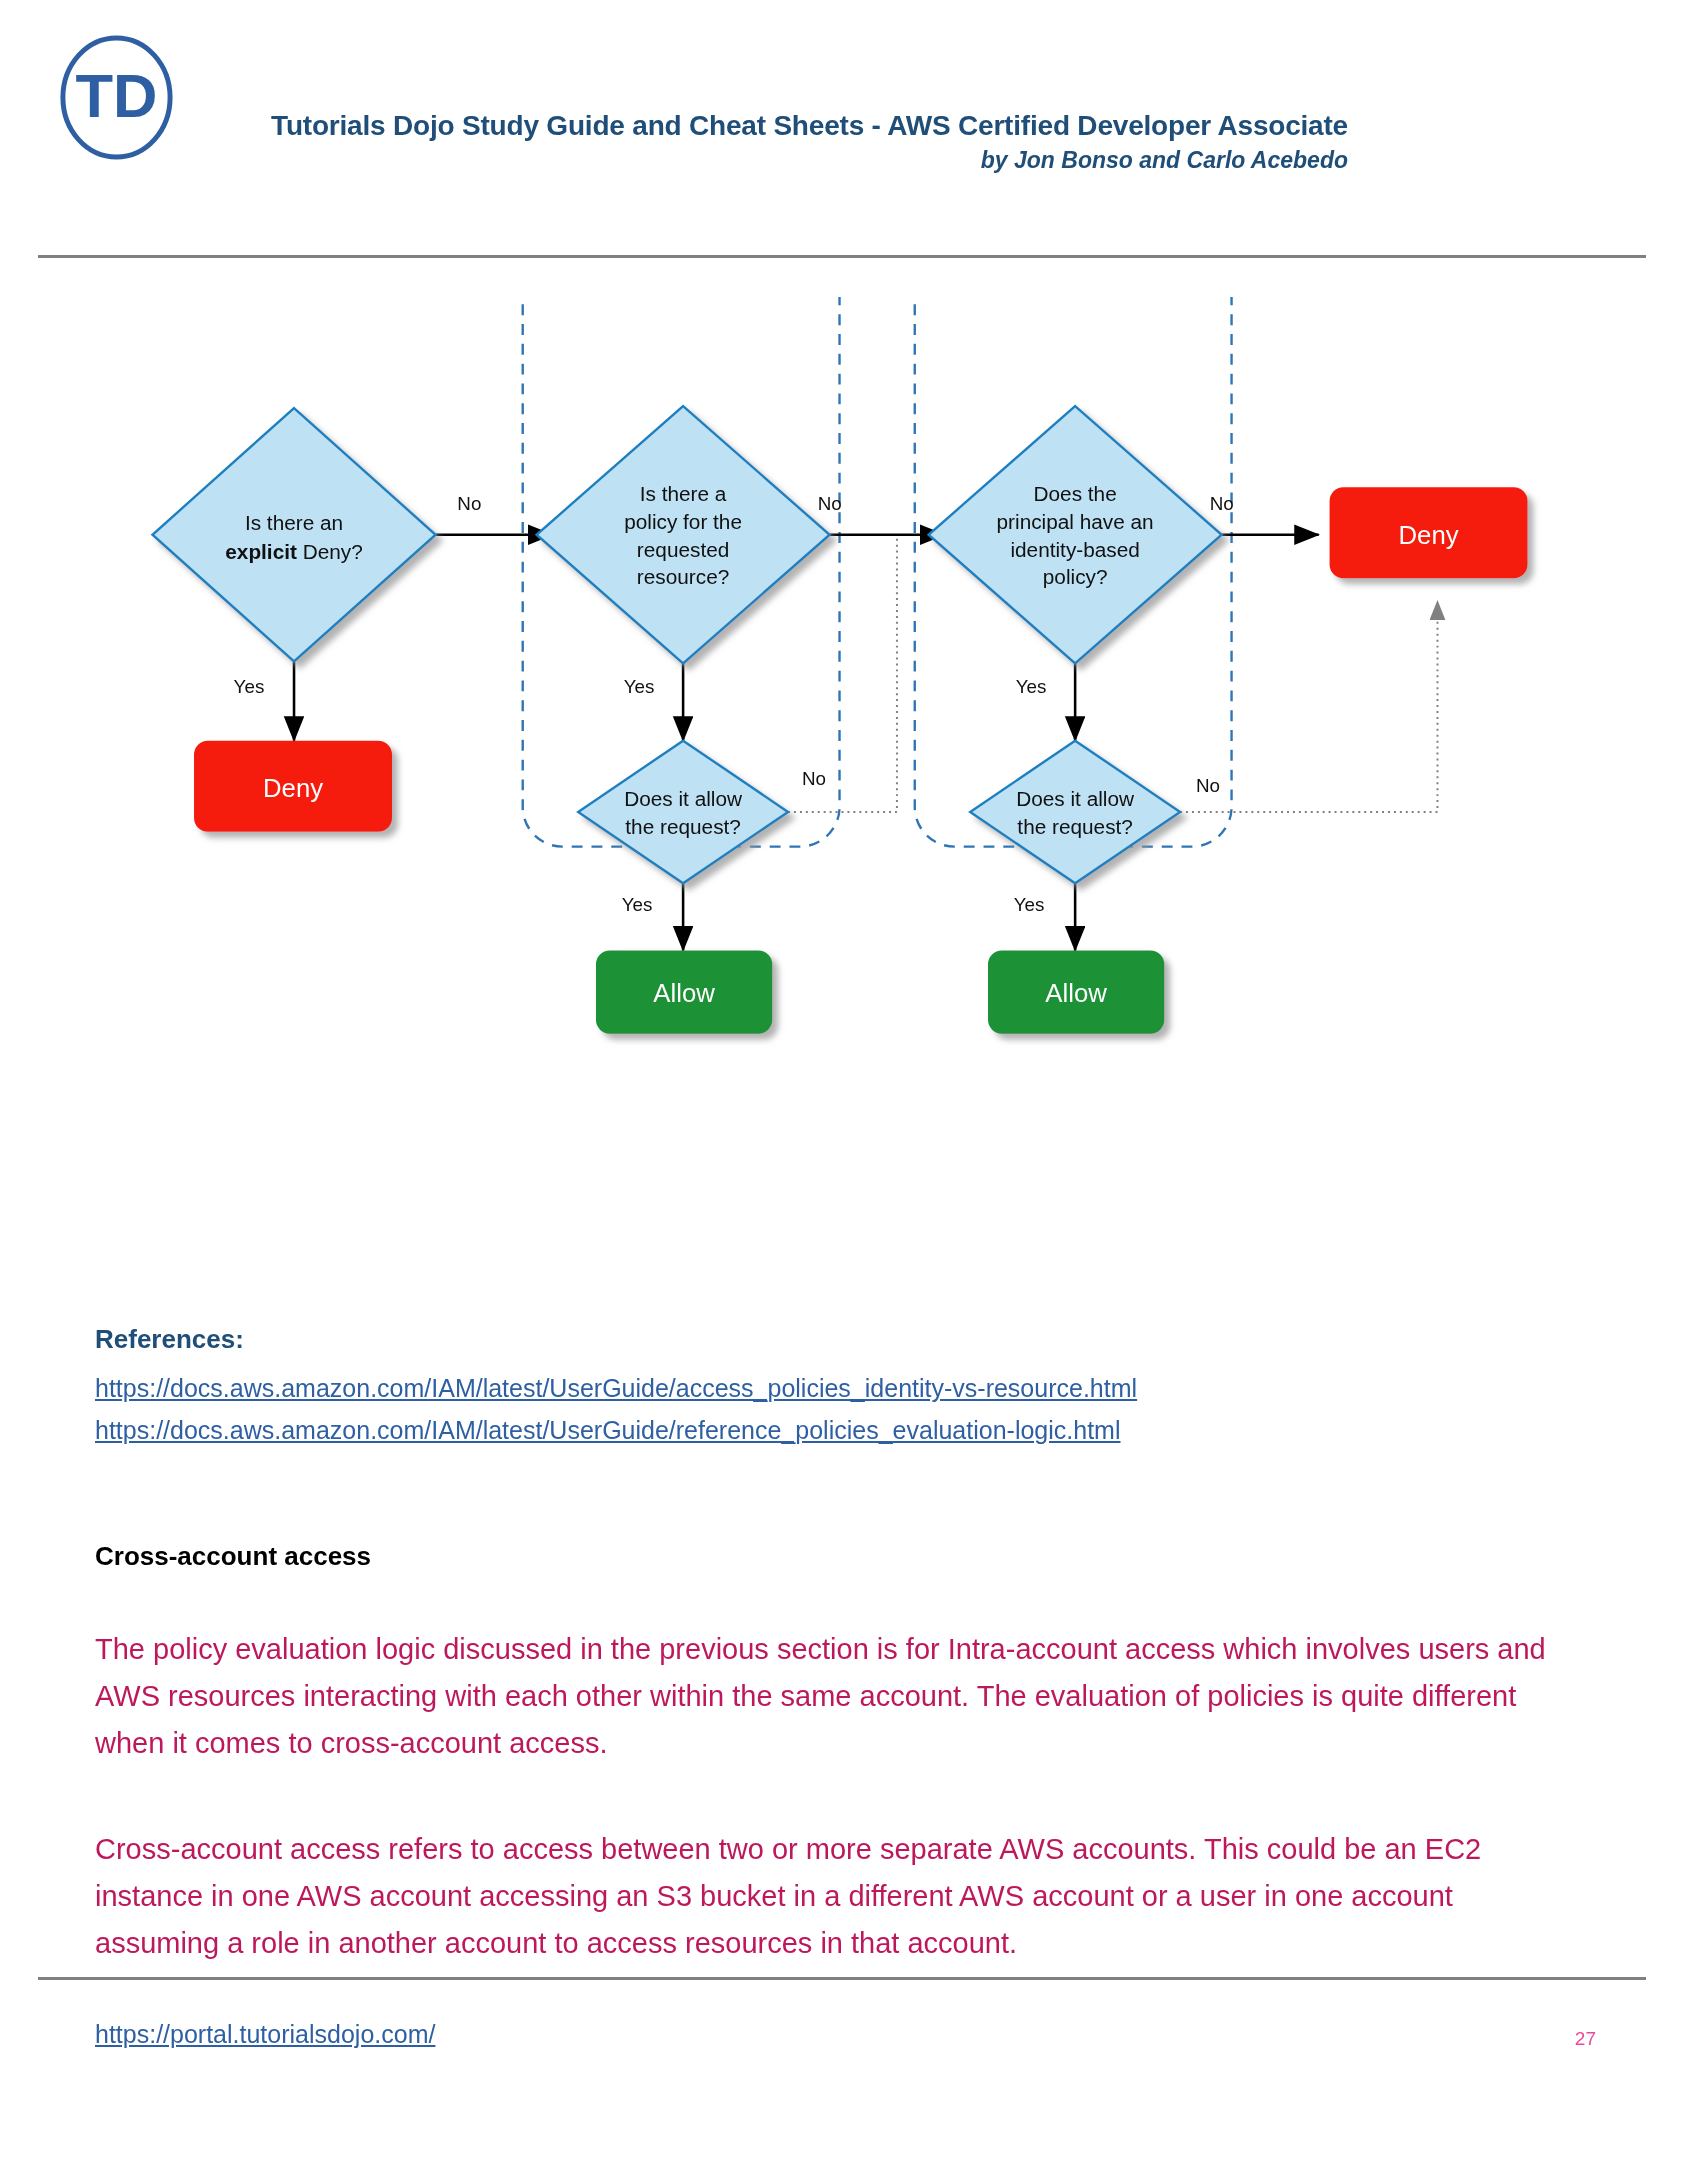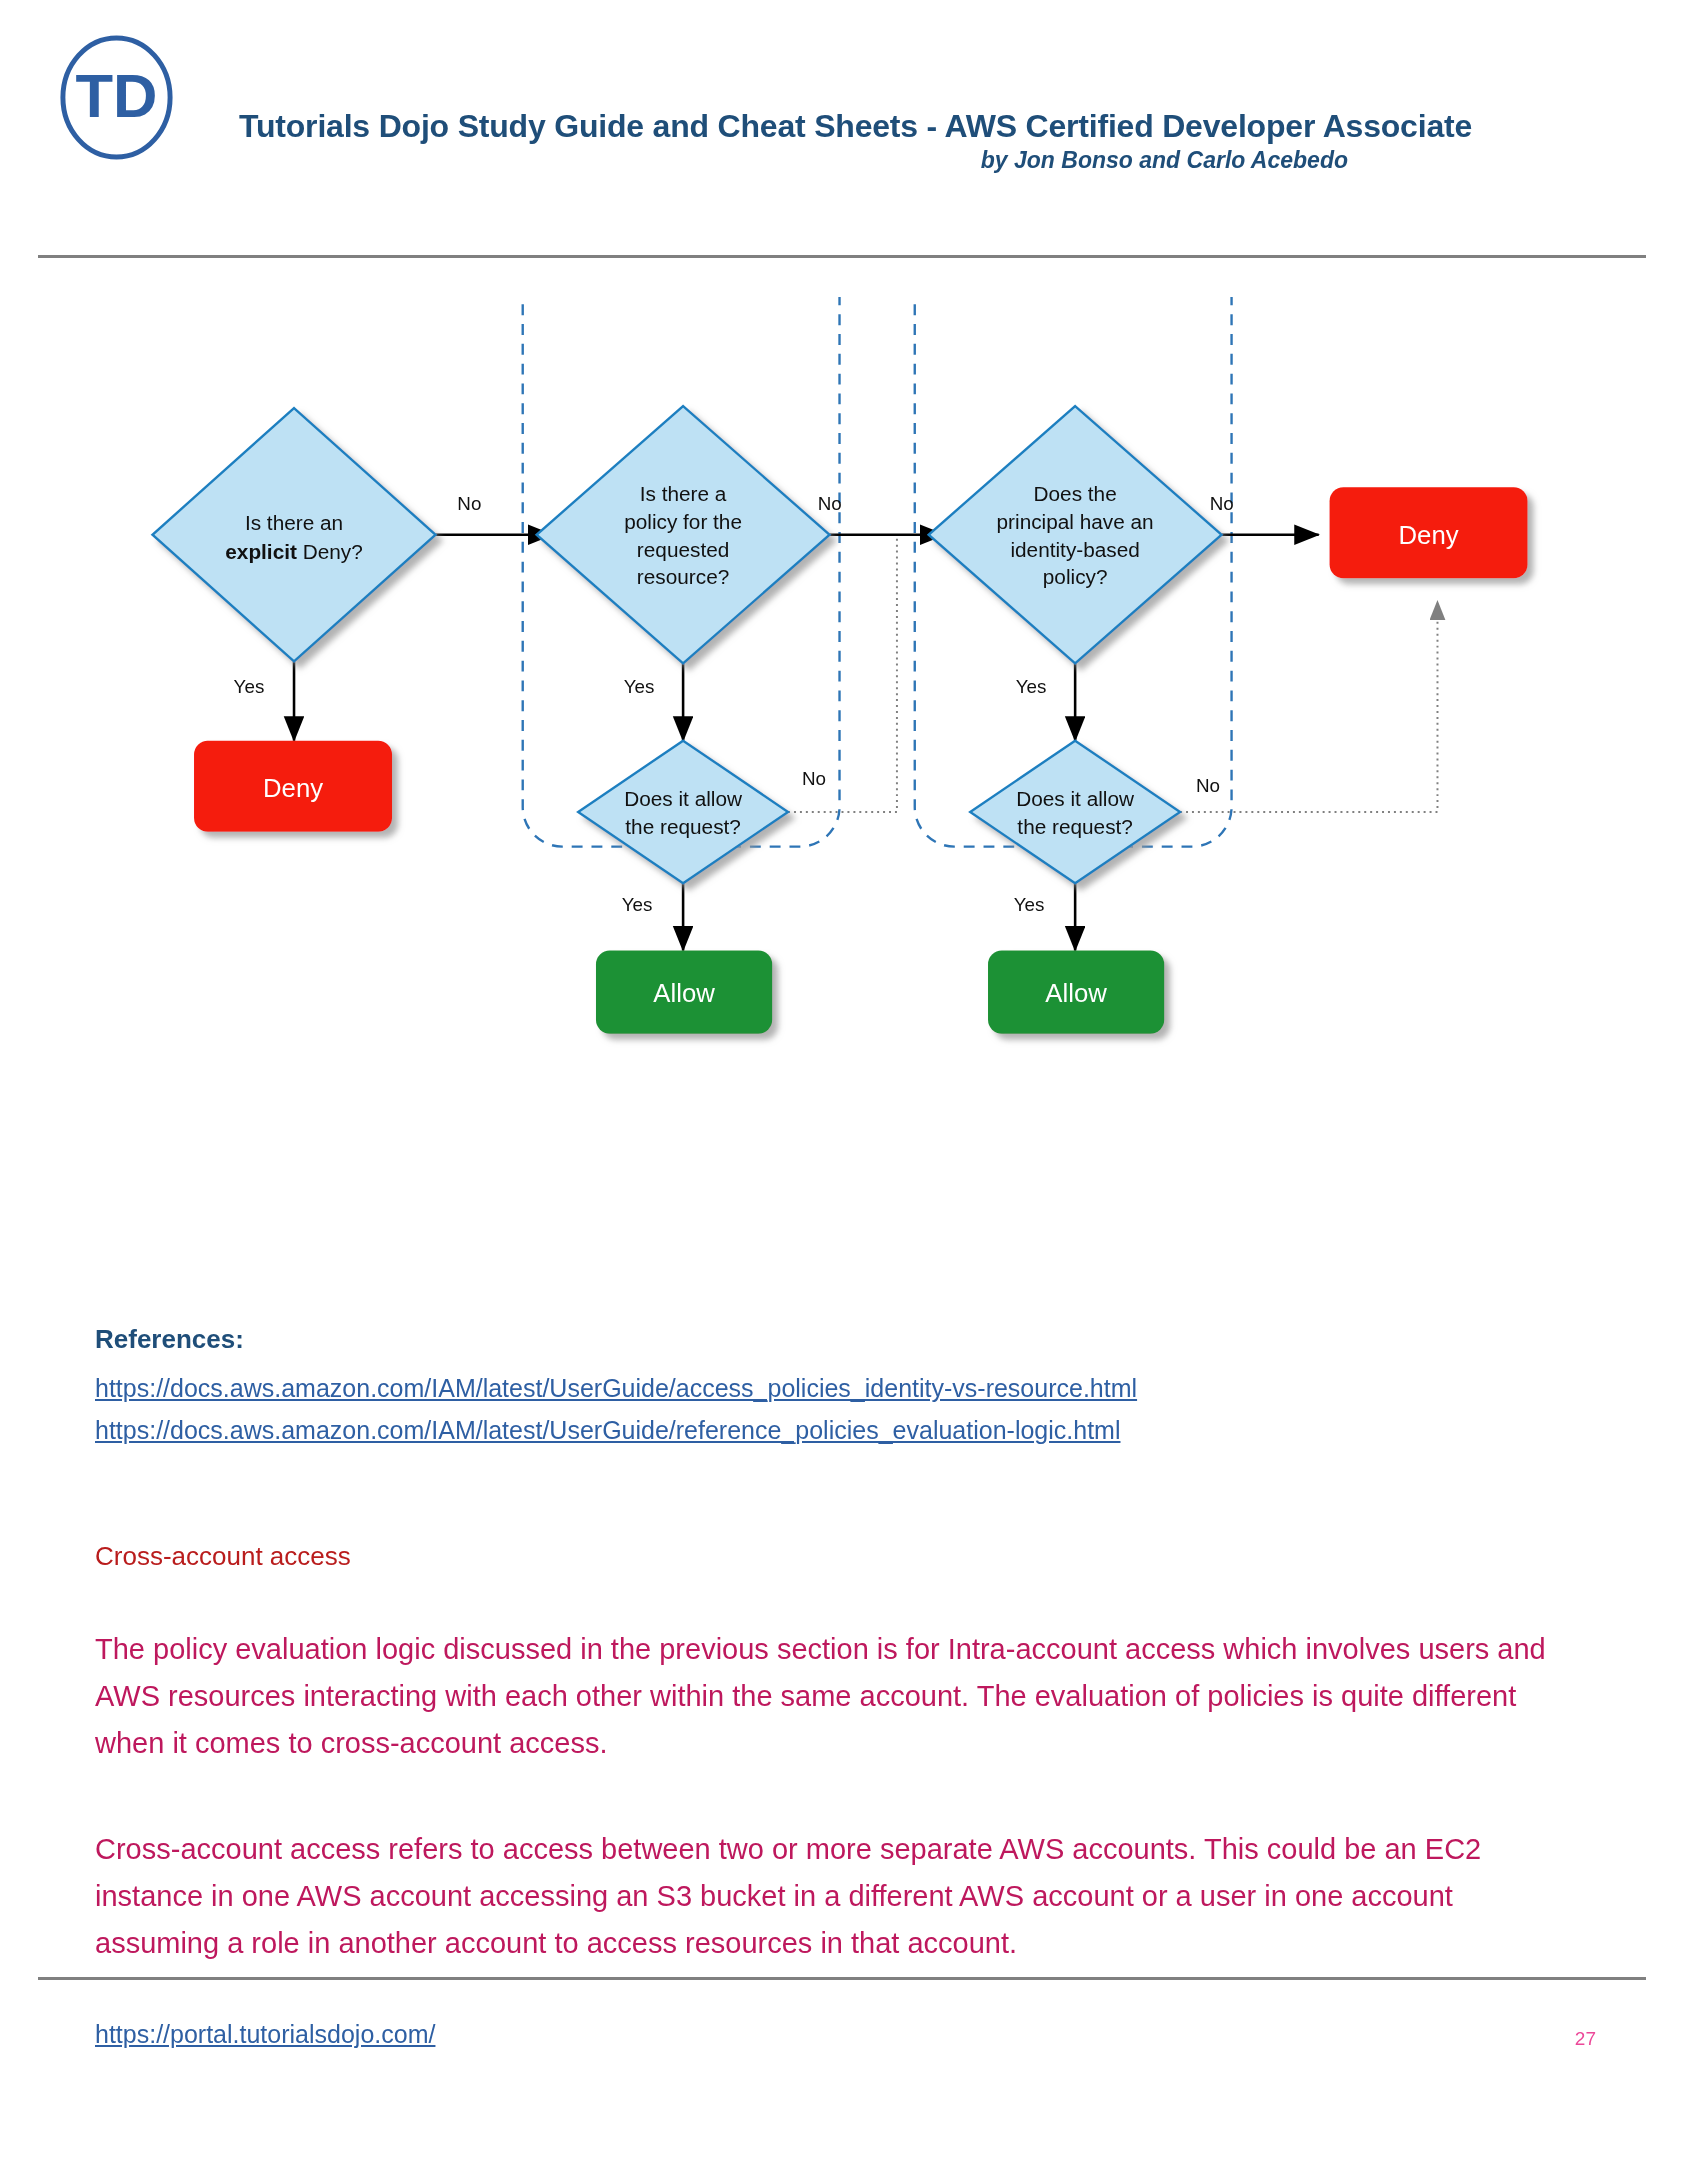--- a/index.html
+++ b/index.html
@@ -4,37 +4,37 @@
 <style>
   html,body{margin:0;padding:0;background:#ffffff;}
   body{width:1683px;height:2178px;position:relative;
        font-family:"Liberation Sans",sans-serif;color:#1F4E79;}
   .page{position:absolute;inset:0;}
 
   
   .header{position:absolute;left:0;top:0;width:1417px;height:188px;}
   .logo-wrap{position:absolute;left:51px;top:32px;width:131px;height:131px;}
   .header-text{position:absolute;right:69px;top:111px;width:1109px;text-align:right;}
-  .title-line{font-size:32px;font-weight:bold;color:#1F4E79;letter-spacing:-0.2px;
+  .title-line{font-size:28px;font-weight:bold;color:#1F4E79;letter-spacing:-0.2px;
               line-height:30px;white-space:nowrap;}
   .byline{font-size:23px;font-weight:bold;font-style:italic;color:#1F4E79;
           line-height:30px;margin-top:4px;white-space:nowrap;}
   .rule-top{position:absolute;left:38px;top:255px;width:1608px;height:3px;background:#808080;}
   .rule-bottom{position:absolute;left:38px;top:1977px;width:1608px;height:3px;background:#808080;}
 
   
   .diagram{position:absolute;left:0px;top:297px;width:1683px;height:921px;}
 
   
   .content{position:absolute;left:95px;top:1307px;width:1485px;}
   .refs-title{font-size:26px;font-weight:bold;color:#1F4E79;margin:12px 0 8px 0;
               line-height:40px;}
   .ref-link{display:block;font-size:25px;color:#2E5FA3;text-decoration:underline;
             line-height:42px;white-space:nowrap;}
-  .h2{font-size:26px;font-weight:normal;color:#b91c1c;margin:85px 0 16px 0;line-height:40px;}
+  .h2{font-size:26px;font-weight:bold;color:#000000;margin:85px 0 16px 0;line-height:40px;}
   .para{font-size:29px;color:#be185d;line-height:47px;margin:50px 0 0 0;
         max-width:1455px;}
   .para.second{margin-top:59px;}
 
   
   .footer{position:absolute;left:0;top:2020px;width:1683px;height:69px;padding-left:8px;}
   .footer-link{position:absolute;left:95px;top:0;font-size:25px;color:#2E5FA3;
                text-decoration:underline;}
   .footer-page{position:absolute;right:95px;top:8px;font-size:19px;color:#ec4899;}
   svg{display:block;}

